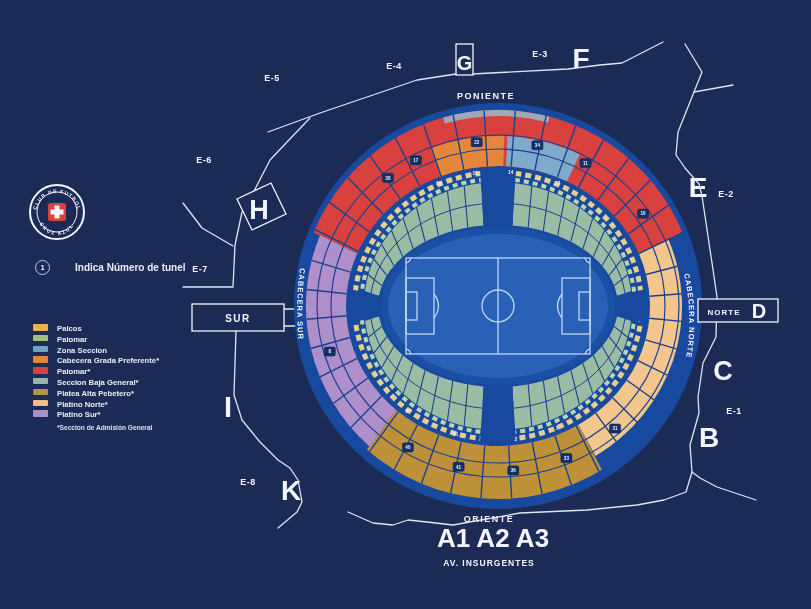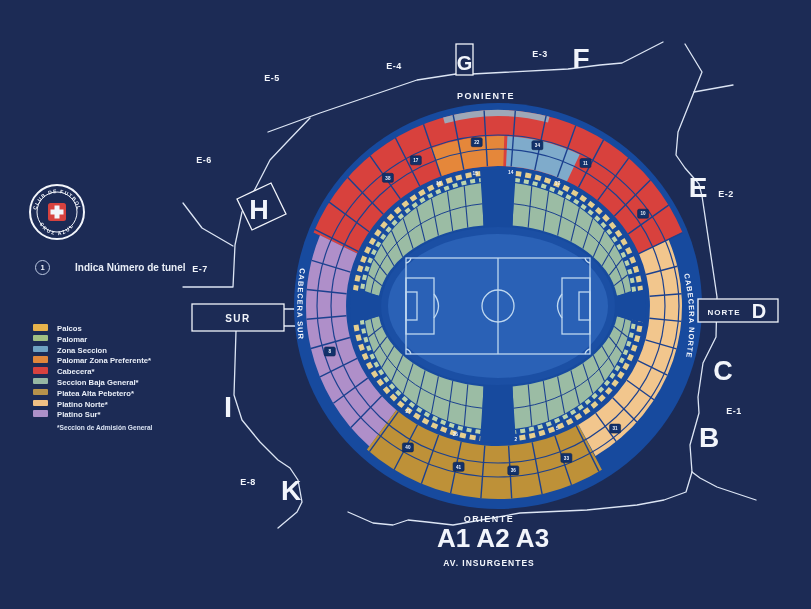--- a/index.html
+++ b/index.html
@@ -224,25 +224,25 @@
           <div class="lg-row">
             <span class="lg-sw" style="background: rgb(162, 192, 131);"></span>
             <span class="lg-tx">Palomar</span>
           </div>
           <div class="lg-row">
             <span class="lg-sw" style="background: rgb(111, 162, 195);"></span>
             <span class="lg-tx">Zona Seccion</span>
           </div>
           <div class="lg-row">
             <span class="lg-sw" style="background: rgb(224, 135, 59);"></span>
-            <span class="lg-tx">Palomar Zona Preferente*</span>
+            <span class="lg-tx">Cabecera Grada Preferente*</span>
           </div>
           <div class="lg-row">
             <span class="lg-sw" style="background: rgb(215, 66, 63);"></span>
-            <span class="lg-tx">Cabecera*</span>
+            <span class="lg-tx">Palomar*</span>
           </div>
           <div class="lg-row">
             <span class="lg-sw" style="background: rgb(149, 183, 163);"></span>
             <span class="lg-tx">Seccion Baja General*</span>
           </div>
           <div class="lg-row">
             <span class="lg-sw" style="background: rgb(182, 146, 75);"></span>
             <span class="lg-tx">Platea Alta Pebetero*</span>
           </div>
           <div class="lg-row">

